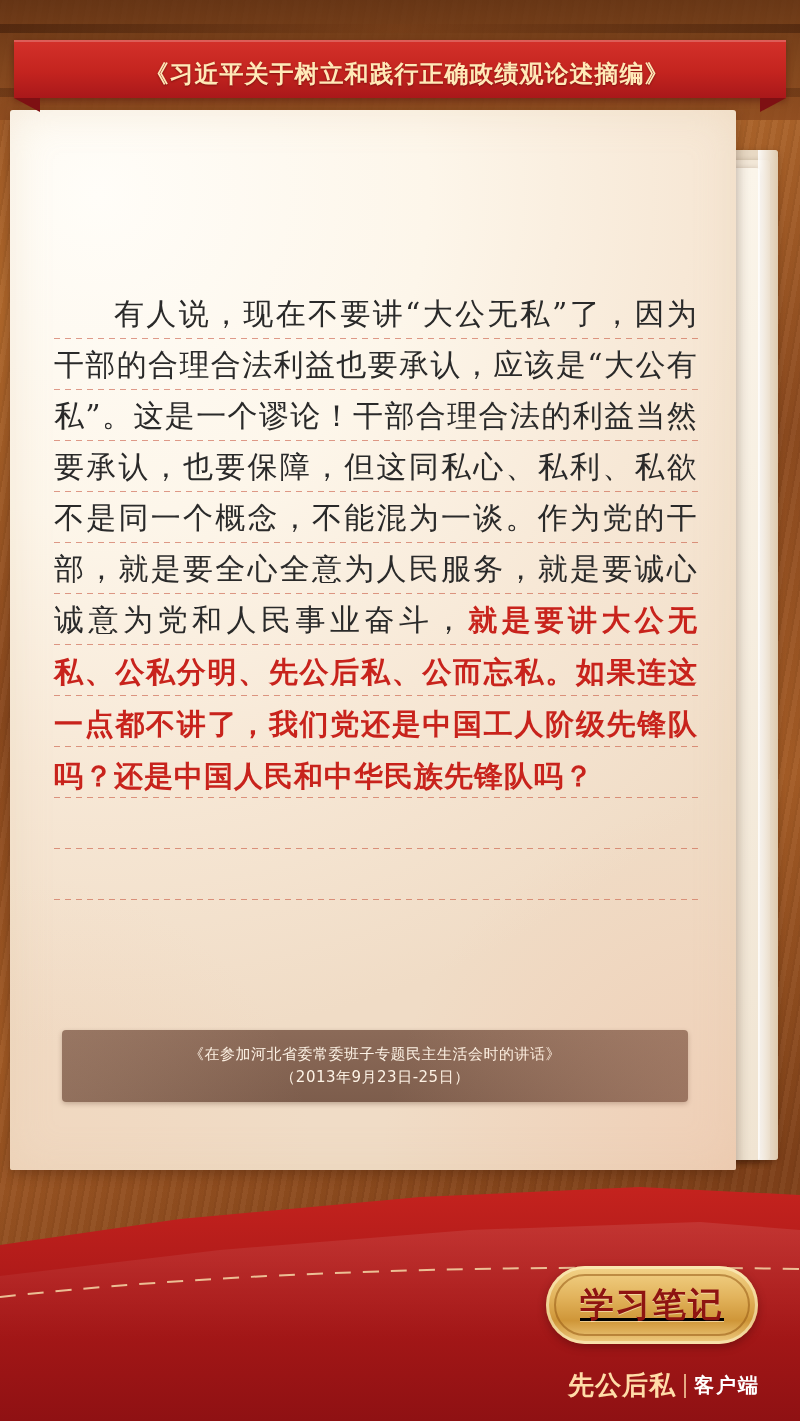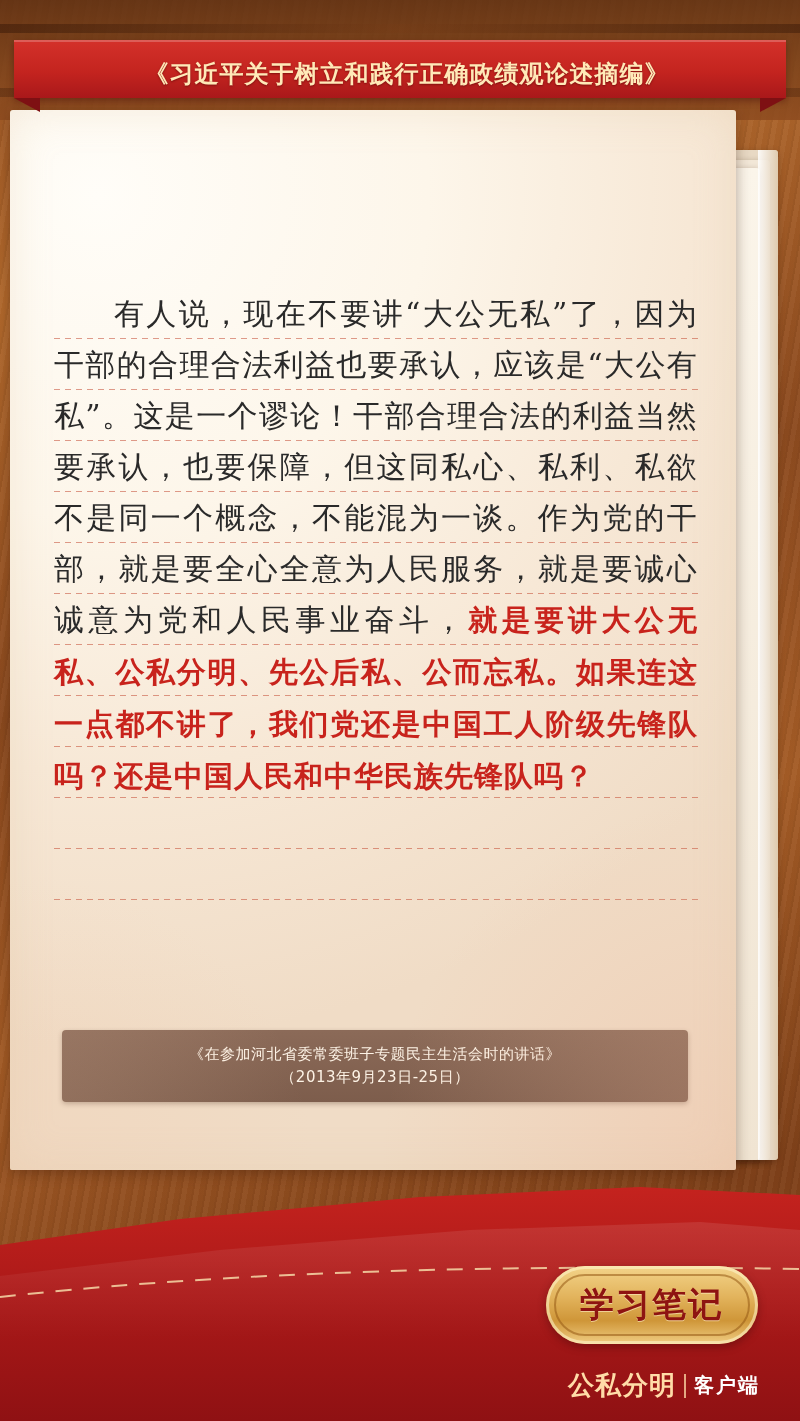--- a/index.html
+++ b/index.html
@@ -223,20 +223,21 @@
     align-items: center;
     justify-content: center;
   }
   .plaque-inner {
     width: 192px; height: 58px;
     border-radius: 32px;
     border: 2px solid rgba(150,90,20,.55);
     display: flex;
     align-items: center;
     justify-content: center;
+    text-decoration: underline;
   }
   .plaque-text {
     font-family: "DejaVu Serif", "Liberation Serif", serif;
     font-size: 34px;
     font-weight: bold;
     color: #8e1411;
     letter-spacing: 2px;
     text-shadow: 0 1px 0 rgba(255,240,200,.6);
     white-space: nowrap;
   }
@@ -326,18 +327,18 @@
     <path d="M0 34 C 180 14, 430 0, 800 6" fill="none" stroke="#f6d9a8" stroke-width="2" stroke-dasharray="16 12" opacity="0.85"></path>
   </svg>
 
   <div class="plaque">
     <div class="plaque-inner">
       <span class="plaque-text">学习笔记</span>
     </div>
   </div>
 
   <div class="logo-row">
-    <span class="logo-rm">公私分明</span>
+    <span class="logo-rm">先公后私</span>
     <span class="logo-div"></span>
     <span class="logo-kh">客户端</span>
   </div>
 
 </div>
 
 </body></html>

